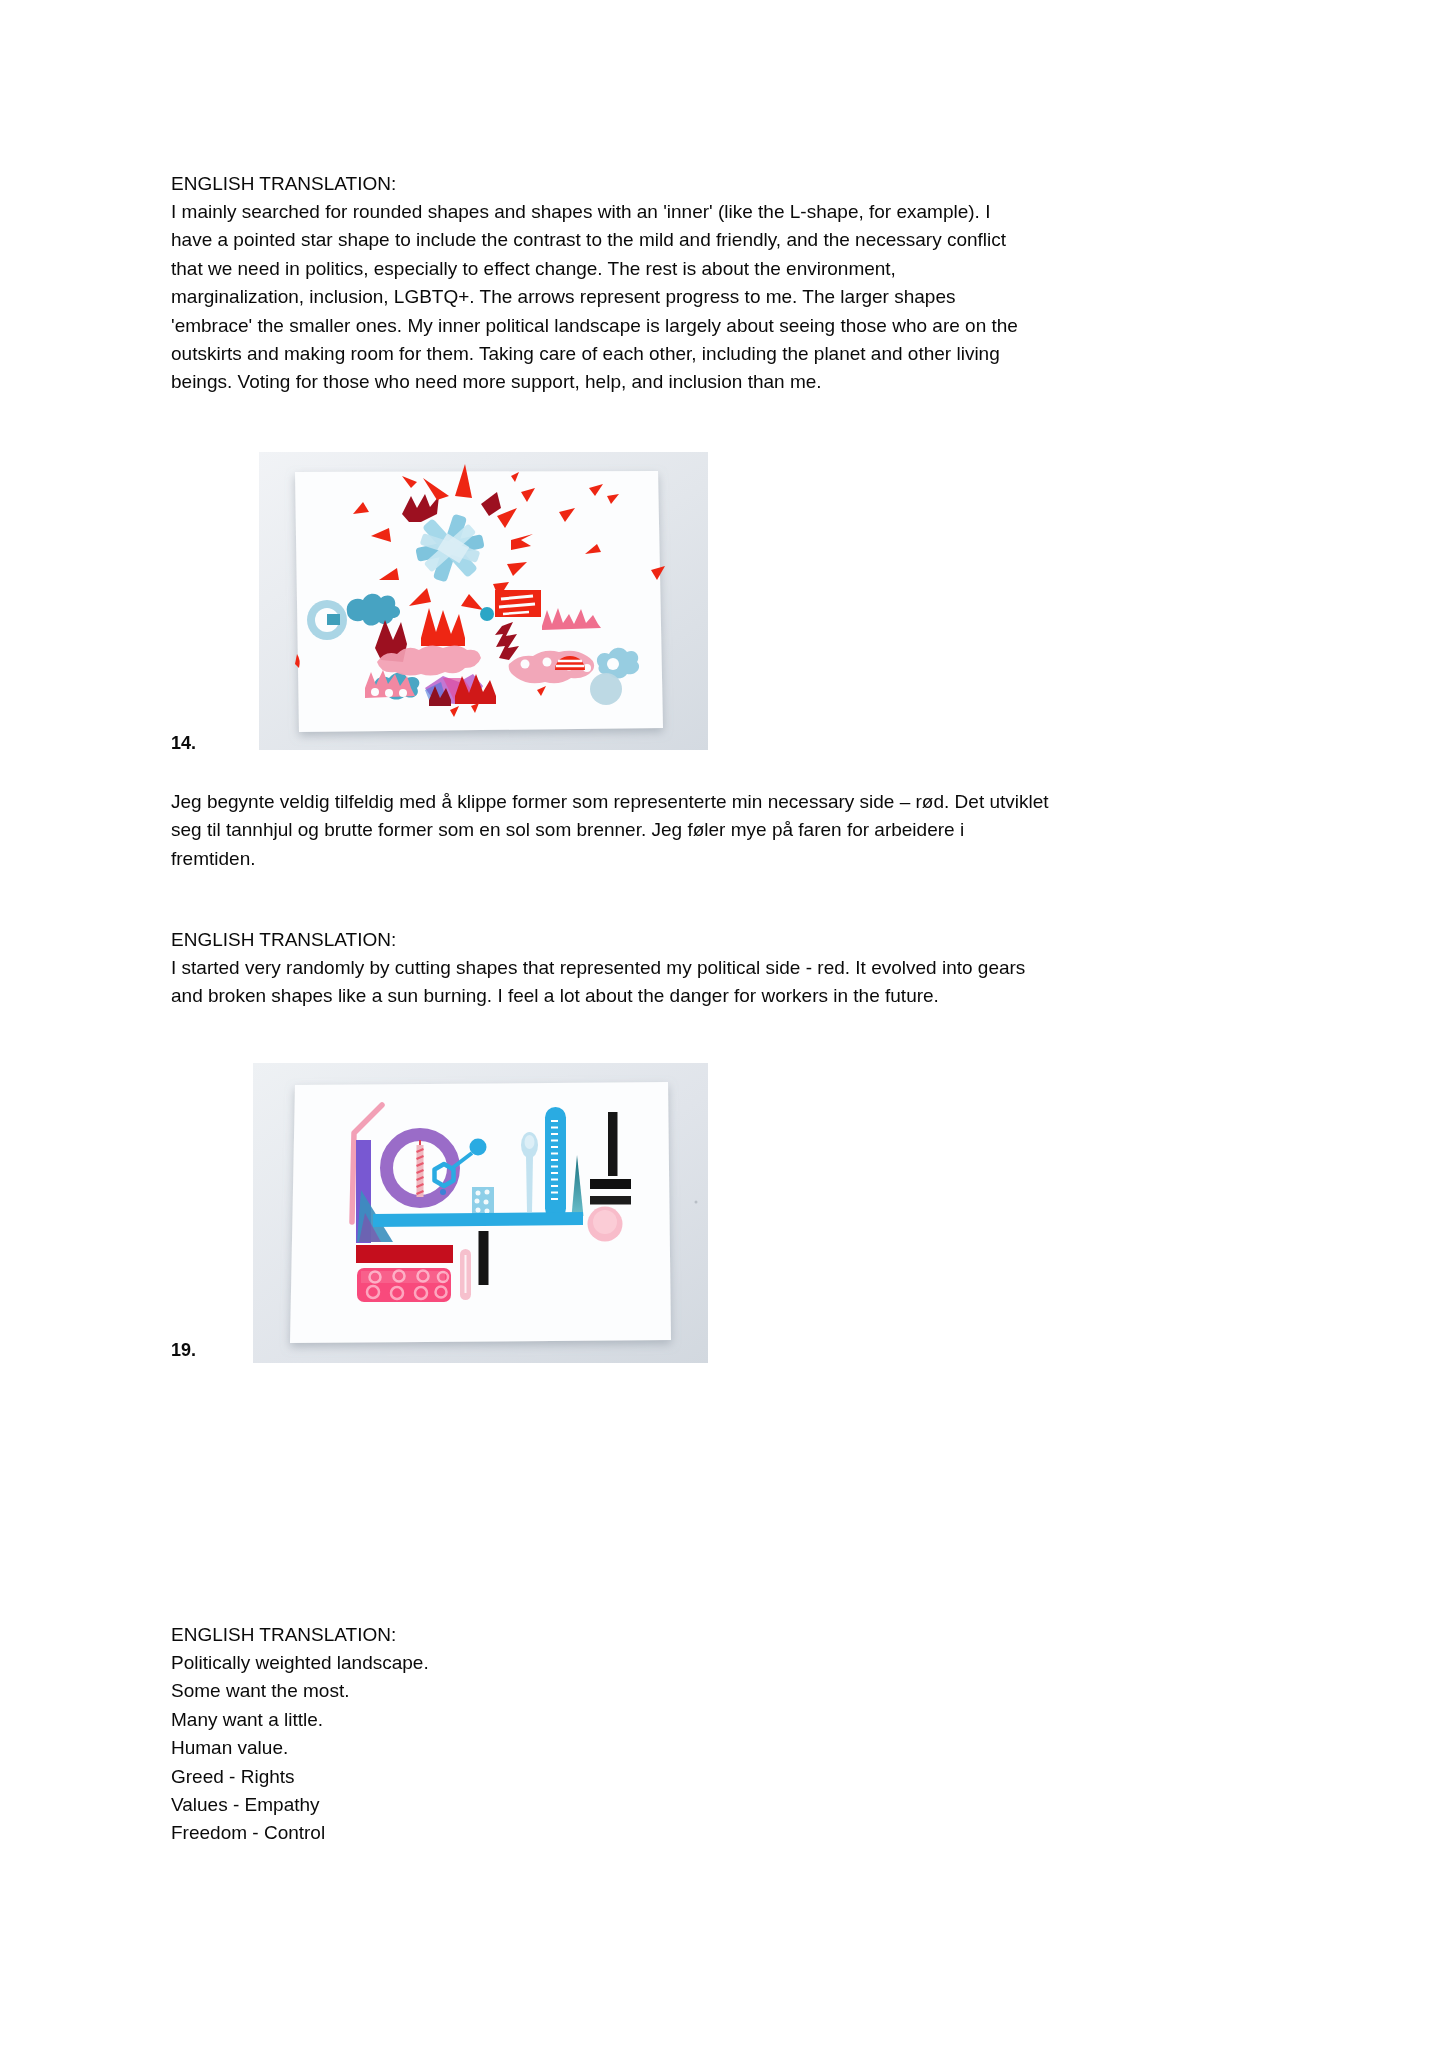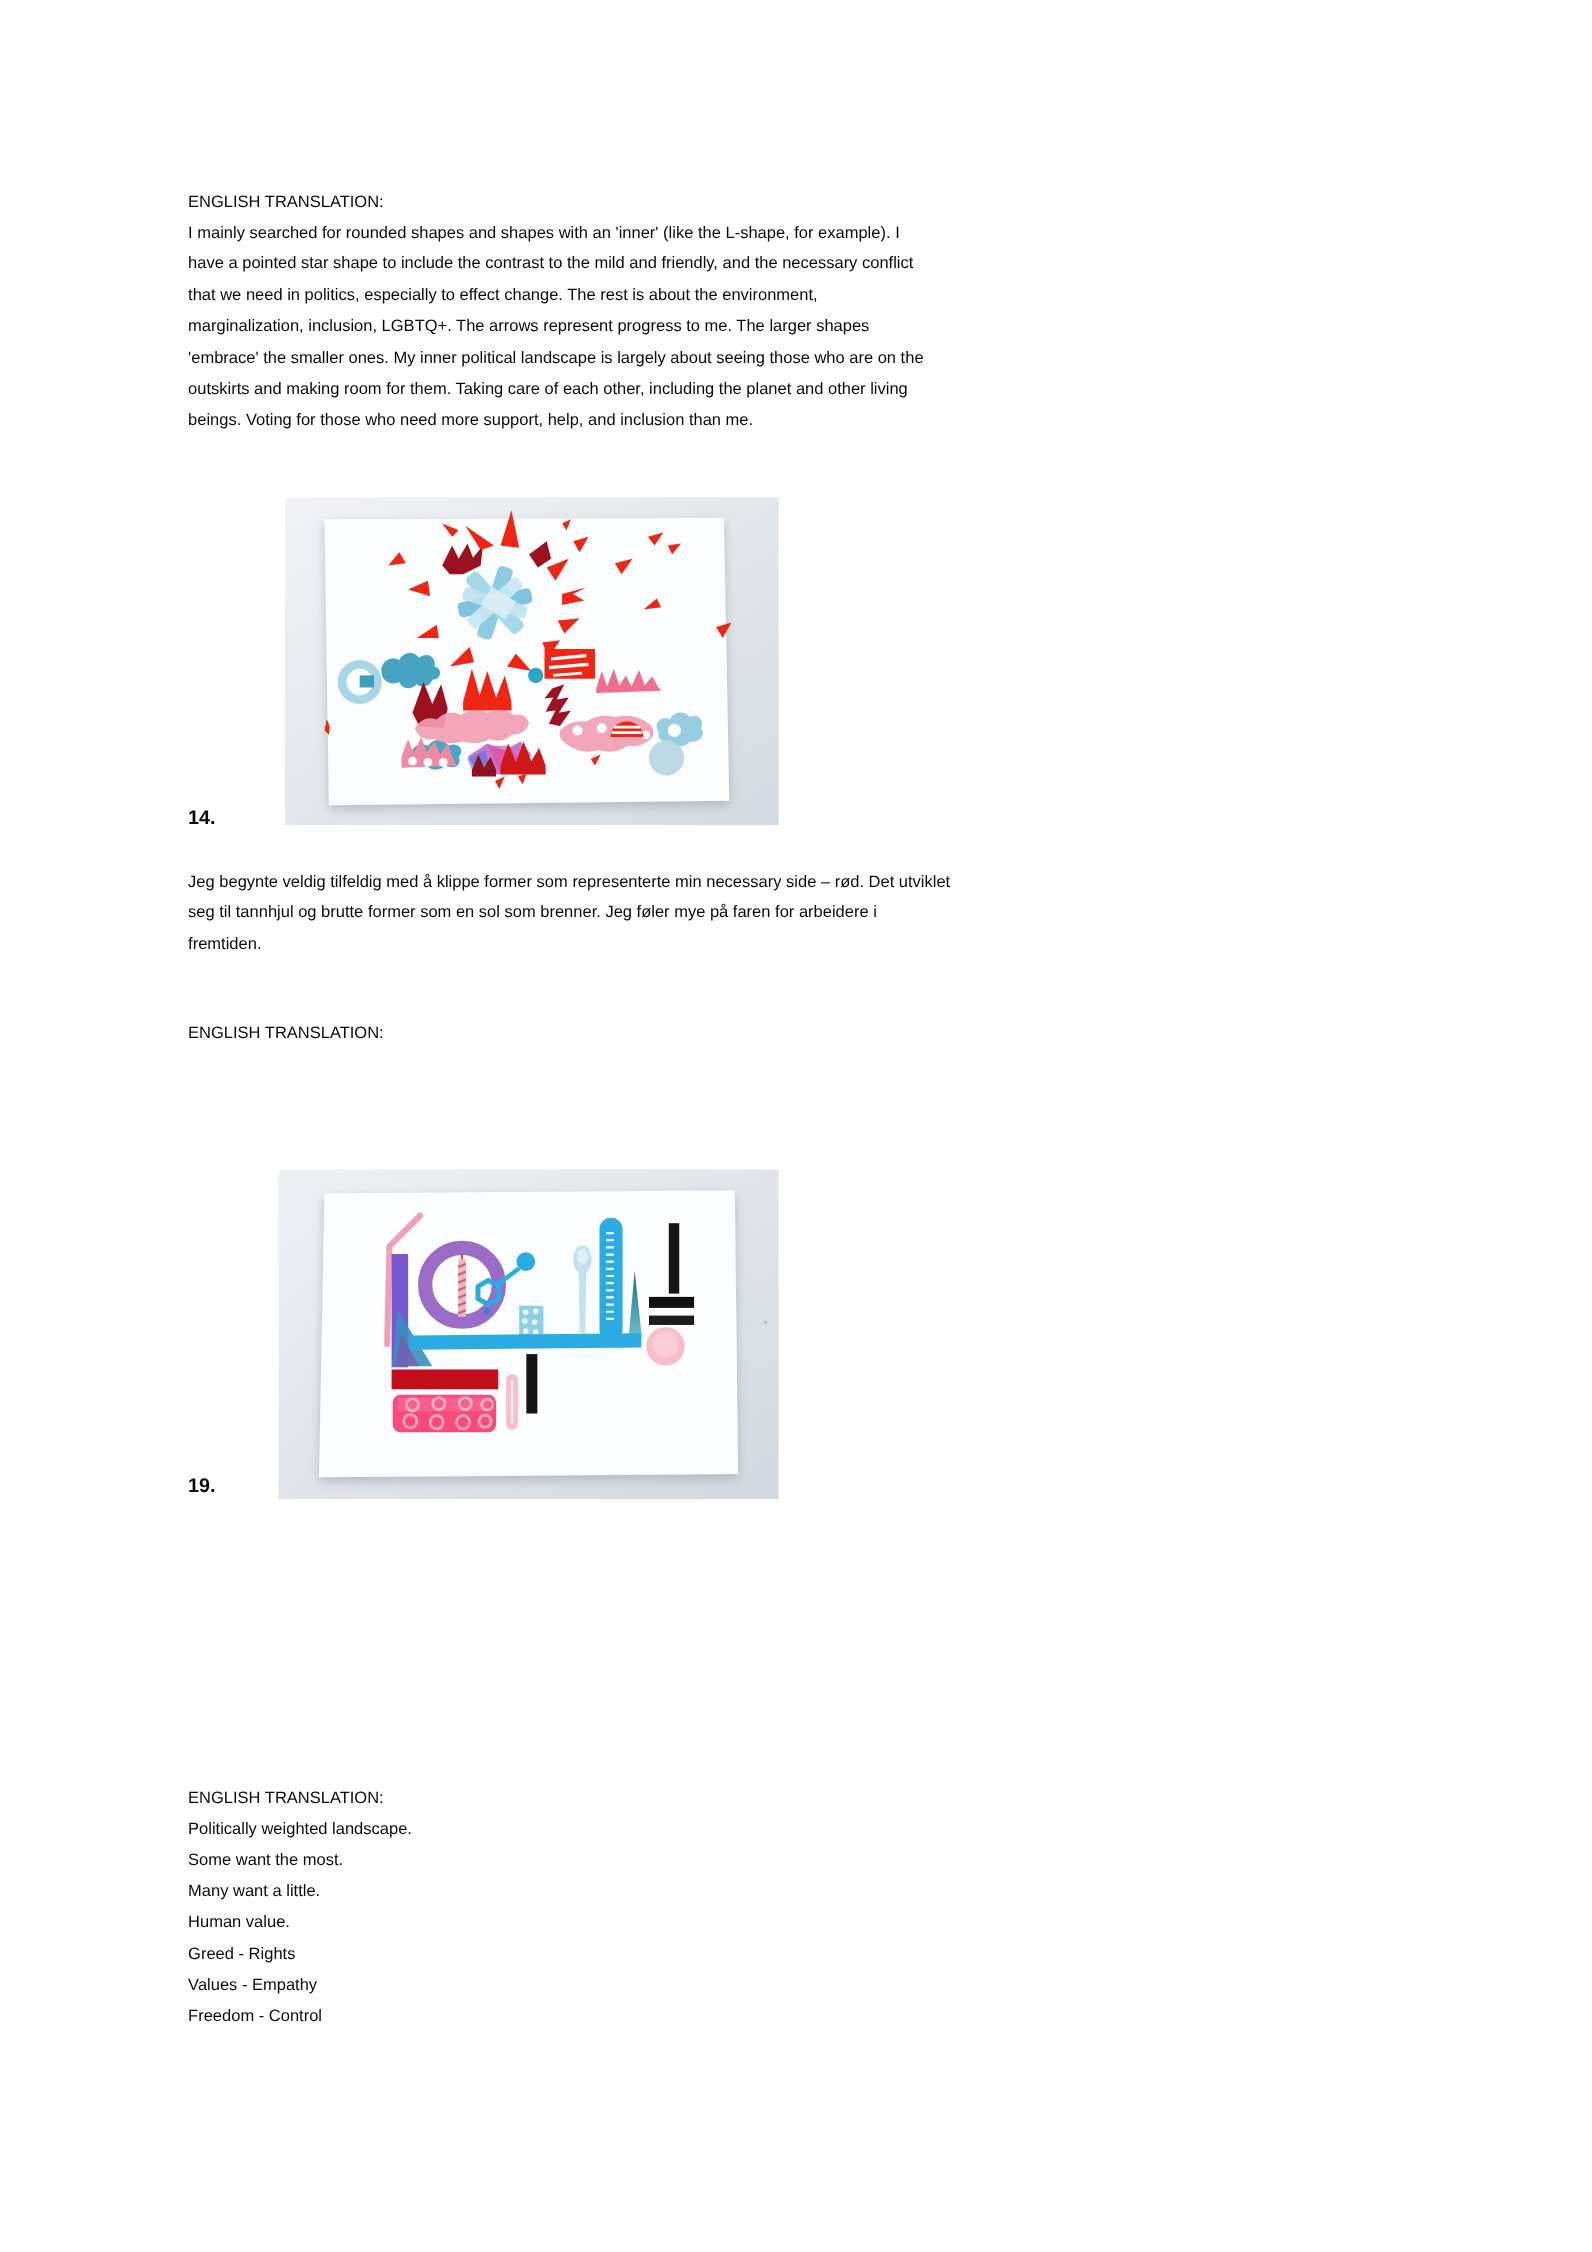--- a/index.html
+++ b/index.html
@@ -8,21 +8,21 @@
     width:1447px;height:2047px;
     background:#ffffff;
     font-family:"Liberation Sans",sans-serif;
     color:#0a0a0a;
     overflow:hidden;
   }
   .txt{
     position:absolute;
     left:171px;
     width:1230px;
-    font-size:15px;
+    font-size:19px;
     line-height:28.4px;
     white-space:pre-line;
   }
   .heading{white-space:nowrap;}
   .italic{}
   .label{font-weight:700;font-size:18px;}
   figure.photo{position:absolute;margin:0;padding:0;line-height:0;}
   figure.photo svg{display:block;}
 </style>
 </head>
@@ -137,20 +137,22 @@
   </figure>
 
   <div class="txt label" style="top:729px">14.</div>
 
   <div class="txt" style="top:788px">Jeg begynte veldig tilfeldig med å klippe former som representerte min necessary side – rød. Det utviklet
 seg til tannhjul og brutte former som en sol som brenner. Jeg føler mye på faren for arbeidere i
 fremtiden.</div>
 
   <div class="txt heading" style="top:926px">ENGLISH TRANSLATION:</div>
 
+  <div class="txt" style="top:954px">I started very randomly by cutting shapes that represented my political side - red. It evolved into gears
+and broken shapes like a sun burning. I feel a lot about the danger for workers in the future.</div>
 
   <figure class="photo" style="left:253px;top:1063px;width:455px;height:300px">
     <svg width="455" height="300" viewBox="0 0 455 300">
       <defs>
         <linearGradient id="bg2" x1="0" y1="0" x2="1" y2="1">
           <stop offset="0" stop-color="#eef1f4"></stop>
           <stop offset="0.55" stop-color="#e0e4ea"></stop>
           <stop offset="1" stop-color="#d2d8df"></stop>
         </linearGradient>
         <linearGradient id="cone2" x1="0" y1="0" x2="0" y2="1">

